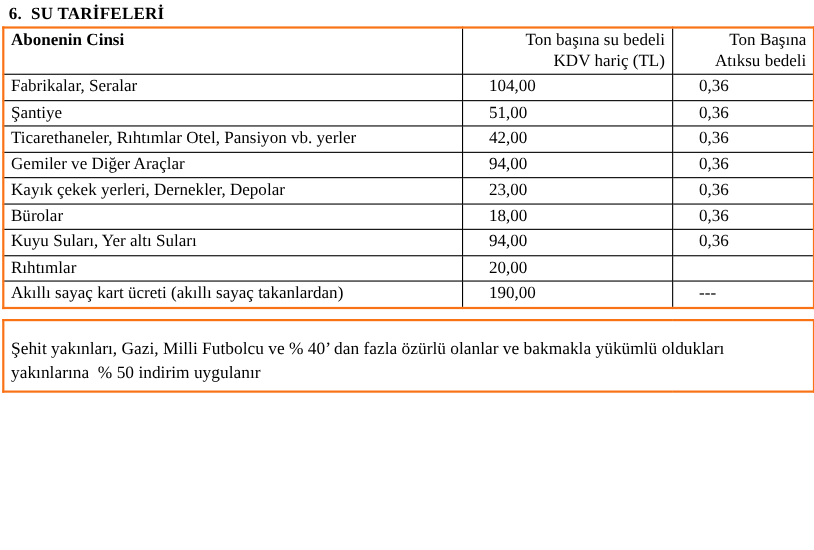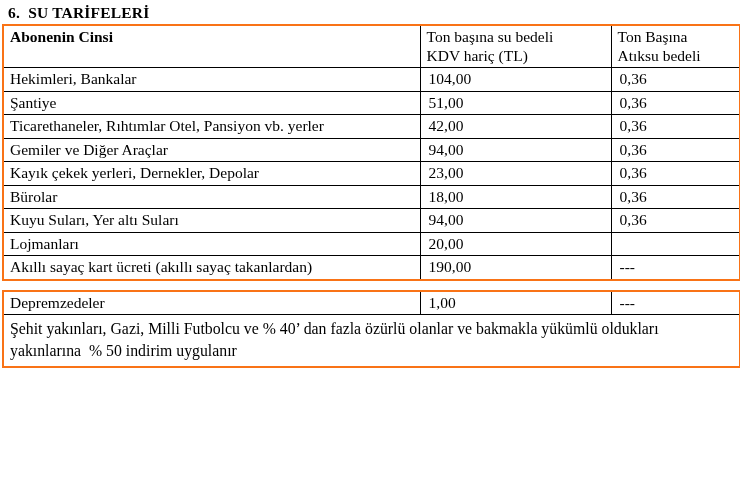--- a/index.html
+++ b/index.html
@@ -42,38 +42,39 @@
     font-size: 15.5px;
     line-height: 18.5px;
     white-space: pre-wrap;
     overflow: hidden;
   }
   table.tariff th {
     font-weight: bold;
   }
   table.tariff .hdr2 {
     font-weight: normal;
+    text-align: right;
   }
   table.tariff td.num {
-    padding-left: 8px;
+    padding-left: 24px;
   }
   table.tariff td.small-text {
     font-size: 13px;
     line-height: 18.8px;
     height: 74px;
   }
   table.tariff th.header-name {
     height: 37px;
   }
   .gap {
     height: 9px;
   }
   table.tariff td.note-cell {
     line-height: 22px;
-    padding-top: 3px;
+    padding-top: 15px;
     padding-bottom: 4px;
     font-size: 15.8px;
   }
 </style>
 </head>
 <body>
 
 <div class="page">
 
   <div class="doc-title">6.  SU TARİFELERİ</div>
@@ -84,21 +85,21 @@
         <col class="c2">
         <col class="c3">
       </colgroup>
     <tbody>
         <tr>
       <th class="header-name">Abonenin Cinsi</th>
       <th class="hdr2"><div>Ton başına su bedeli</div><div>KDV hariç (TL)</div></th>
       <th class="hdr2"><div>Ton Başına</div><div>Atıksu bedeli</div></th>
     </tr>
     <tr>
-      <td>Hekimleri, Bankalar</td>
+      <td>Fabrikalar, Seralar</td>
       <td class="num">104,00</td>
       <td class="num">0,36</td>
     </tr>
     <tr>
       <td>Şantiye</td>
       <td class="num">51,00</td>
       <td class="num">0,36</td>
     </tr>
     <tr>
       <td>Ticarethaneler, Rıhtımlar Otel, Pansiyon vb. yerler</td>
@@ -119,45 +120,40 @@
       <td>Bürolar</td>
       <td class="num">18,00</td>
       <td class="num">0,36</td>
     </tr>
     <tr>
       <td>Kuyu Suları, Yer altı Suları</td>
       <td class="num">94,00</td>
       <td class="num">0,36</td>
     </tr>
     <tr>
-      <td>Lojmanları</td>
+      <td>Rıhtımlar</td>
       <td class="num">20,00</td>
       <td class="num"></td>
     </tr>
     <tr>
       <td>Akıllı sayaç kart ücreti (akıllı sayaç takanlardan)</td>
       <td class="num">190,00</td>
       <td class="num">---</td>
     </tr>
   </tbody>
     </table>
 
   <div class="gap"></div>
 
   <table class="tariff">
     <colgroup>
         <col class="c1">
         <col class="c2">
         <col class="c3">
       </colgroup>
     <tbody>
-        <tr>
-      <td>Depremzedeler</td>
-      <td class="num">1,00</td>
-      <td class="num">---</td>
-    </tr>
     <tr>
       <td class="note-cell" colspan="3">Şehit yakınları, Gazi, Milli Futbolcu ve % 40’ dan fazla özürlü olanlar ve bakmakla yükümlü oldukları yakınlarına  % 50 indirim uygulanır</td>
     </tr>
   </tbody>
     </table>
 
 </div>
 
 </body></html>

